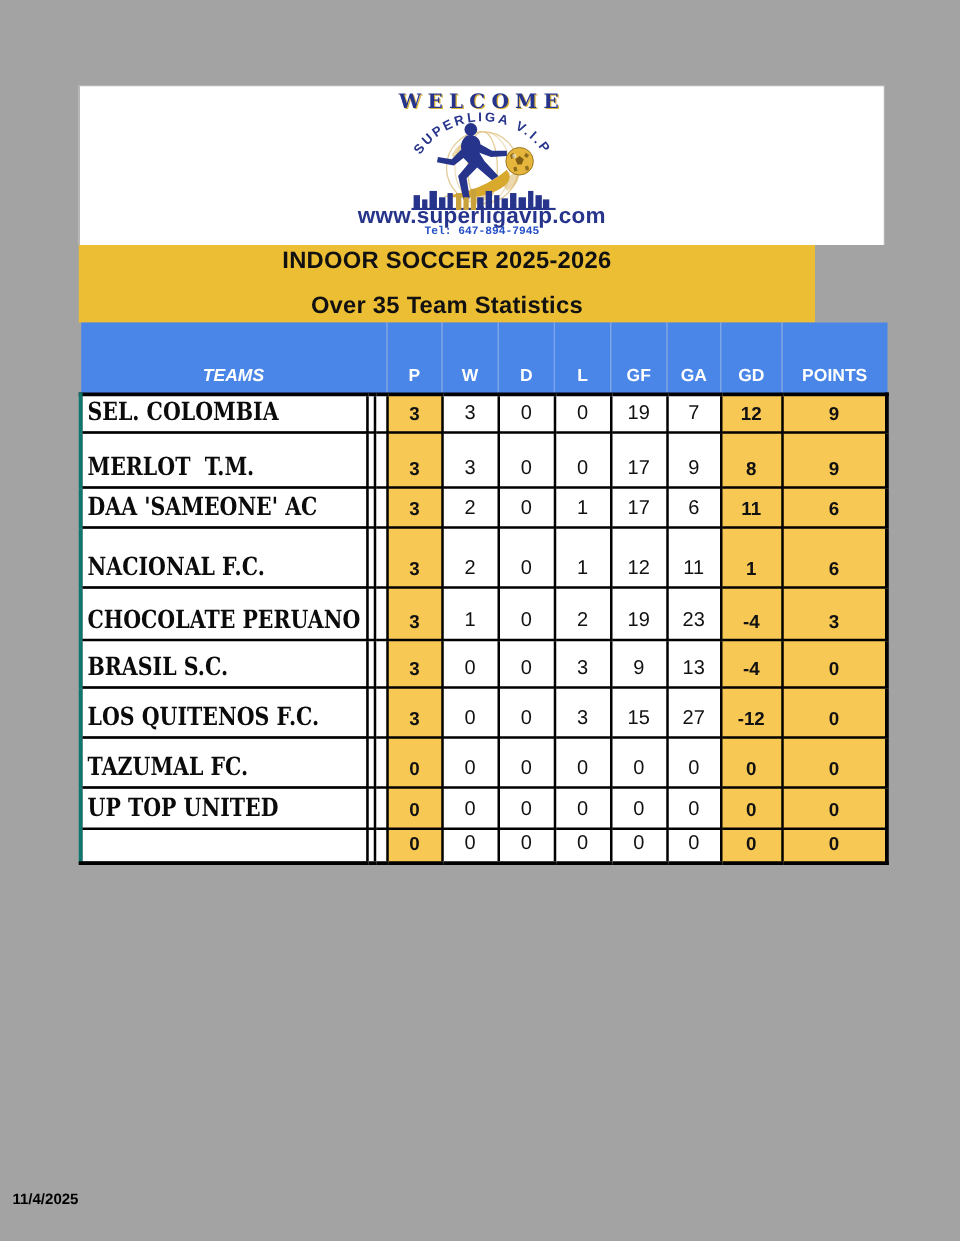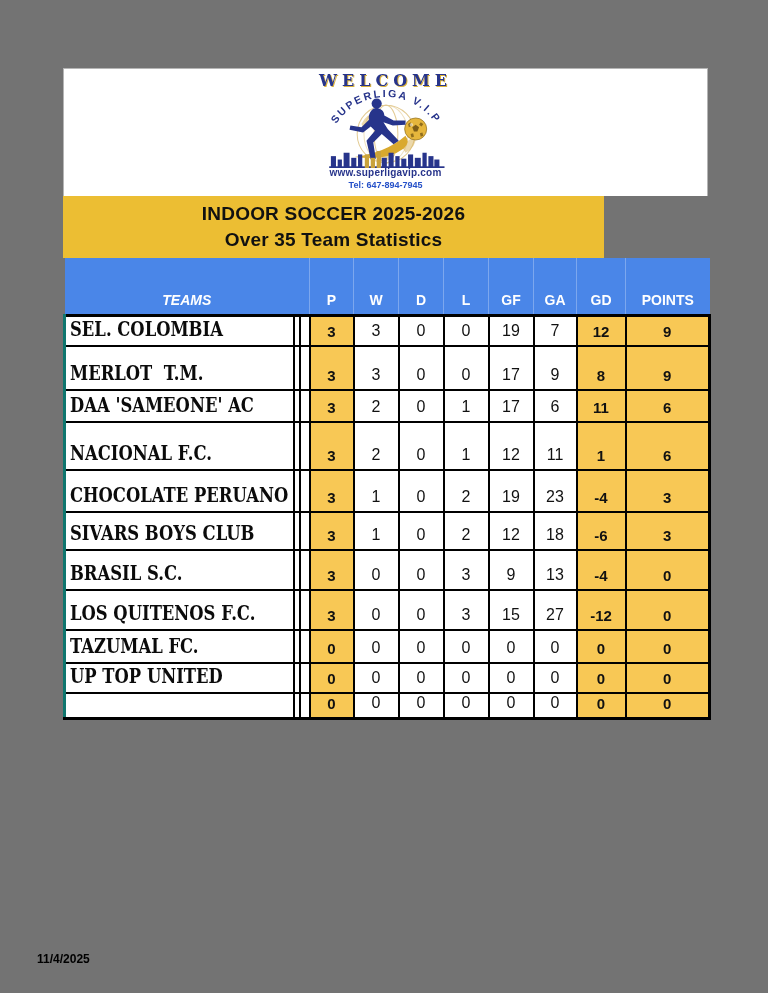--- a/index.html
+++ b/index.html
@@ -7,21 +7,21 @@
     --gold-cell:#F8C855;
     --header-blue:#4A86E8;
     --navy:#27348B;
     --tel-blue:#2550C8;
   }
   *{margin:0;padding:0;box-sizing:border-box;}
   html,body{background:#ffffff;}
   .page{
     position:relative;
     width:768px;height:993px;
-    background:#737373;
+    background:#a3a3a3;
     font-family:"Liberation Sans",sans-serif;
     overflow:hidden;
   }
   .sheet{
     position:absolute;
     left:63px;top:68px;
     width:645px;
   }
 
   
@@ -43,39 +43,40 @@
     font-weight:bold;
     font-size:16px;
     letter-spacing:5px;
     color:var(--navy);
     text-shadow:1px 1px 0 #d9b23c;
     line-height:18px;
   }
   .logo svg{display:block;margin:0 auto;}
   .logo-site{
     font-weight:bold;
-    font-size:10px;
+    font-size:18px;
     line-height:15px;
     color:var(--navy);
     letter-spacing:0.2px;
     margin-top:-3px;
   }
   .logo-tel{
     font-weight:bold;
     font-size:9px;
     line-height:11px;
     color:var(--tel-blue);
+    font-family:Liberation Mono, monospace;
   }
 
   
   .banner{
-    width:541px;height:62px;
+    width:589px;height:62px;
     background:var(--gold-banner);
     text-align:center;
-    display:flex;flex-direction:column;justify-content:center;
+    display:flex;flex-direction:column;justify-content:space-between;
   }
   .banner-line{
     font-weight:bold;
     font-size:19px;
     line-height:26px;
     color:#111111;
     letter-spacing:0.2px;
   }
 
   
@@ -133,21 +134,21 @@
   tbody tr:nth-child(6){height:38px;}
   tbody tr:nth-child(7){height:40px;padding-left:12px;}
   tbody tr:nth-child(8){height:40px;}
   tbody tr:nth-child(9){height:33px;padding-left:14px;}
   tbody tr:nth-child(10){height:28px;}
   tbody tr:nth-child(11){height:21px;}
 
   
   .date{
     position:absolute;
-    left:37px;top:952px;
+    left:10px;top:952px;
     font-weight:bold;
     font-size:12px;
     color:#000;
   }
 </style>
 </head>
 <body>
 
 <div class="page">
   <div class="sheet">
@@ -312,33 +313,20 @@
     <td class="td-num gold">3</td>
     <td class="td-num">1</td>
     <td class="td-num">0</td>
     <td class="td-num">2</td>
     <td class="td-num">19</td>
     <td class="td-num">23</td>
     <td class="td-num gold">-4</td>
     <td class="td-num gold points">3</td>
   </tr>
           <tr>
-    <td class="td-team"><span class="team-label">SIVARS BOYS CLUB</span></td>
-    <td class="td-spacer"></td>
-    <td class="td-spacer"></td>
-    <td class="td-num gold">3</td>
-    <td class="td-num">1</td>
-    <td class="td-num">0</td>
-    <td class="td-num">2</td>
-    <td class="td-num">12</td>
-    <td class="td-num">18</td>
-    <td class="td-num gold">-6</td>
-    <td class="td-num gold points">3</td>
-  </tr>
-          <tr>
     <td class="td-team"><span class="team-label">BRASIL S.C.</span></td>
     <td class="td-spacer"></td>
     <td class="td-spacer"></td>
     <td class="td-num gold">3</td>
     <td class="td-num">0</td>
     <td class="td-num">0</td>
     <td class="td-num">3</td>
     <td class="td-num">9</td>
     <td class="td-num">13</td>
     <td class="td-num gold">-4</td>

